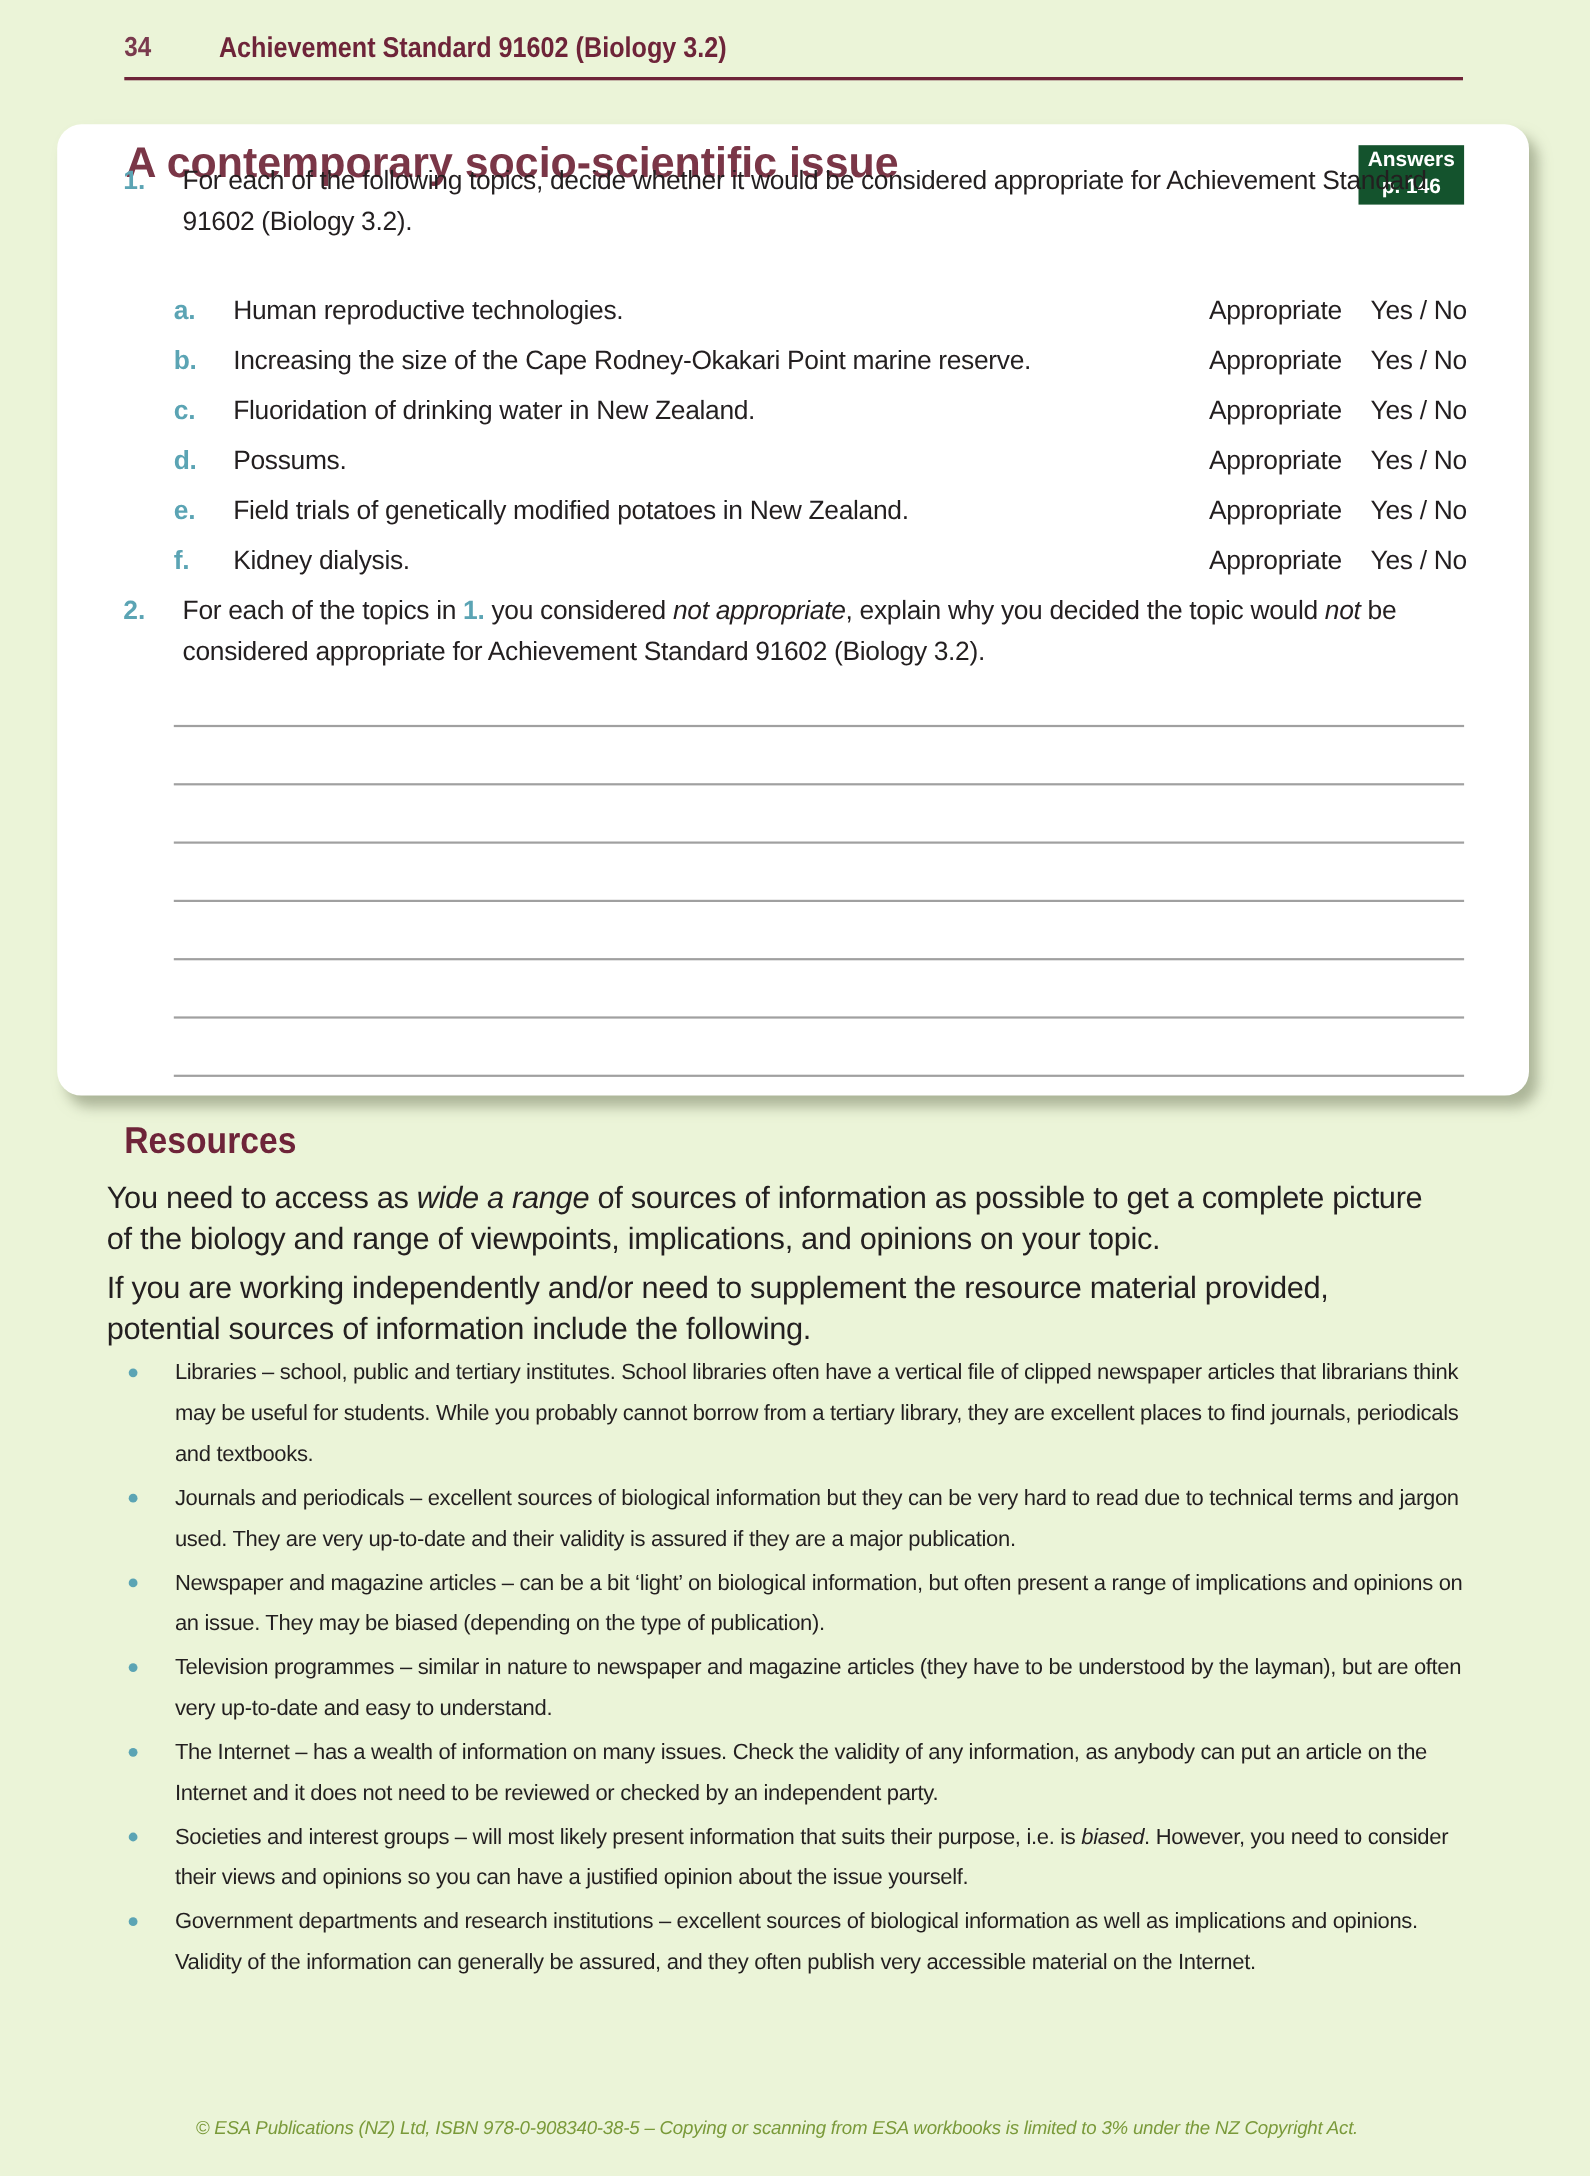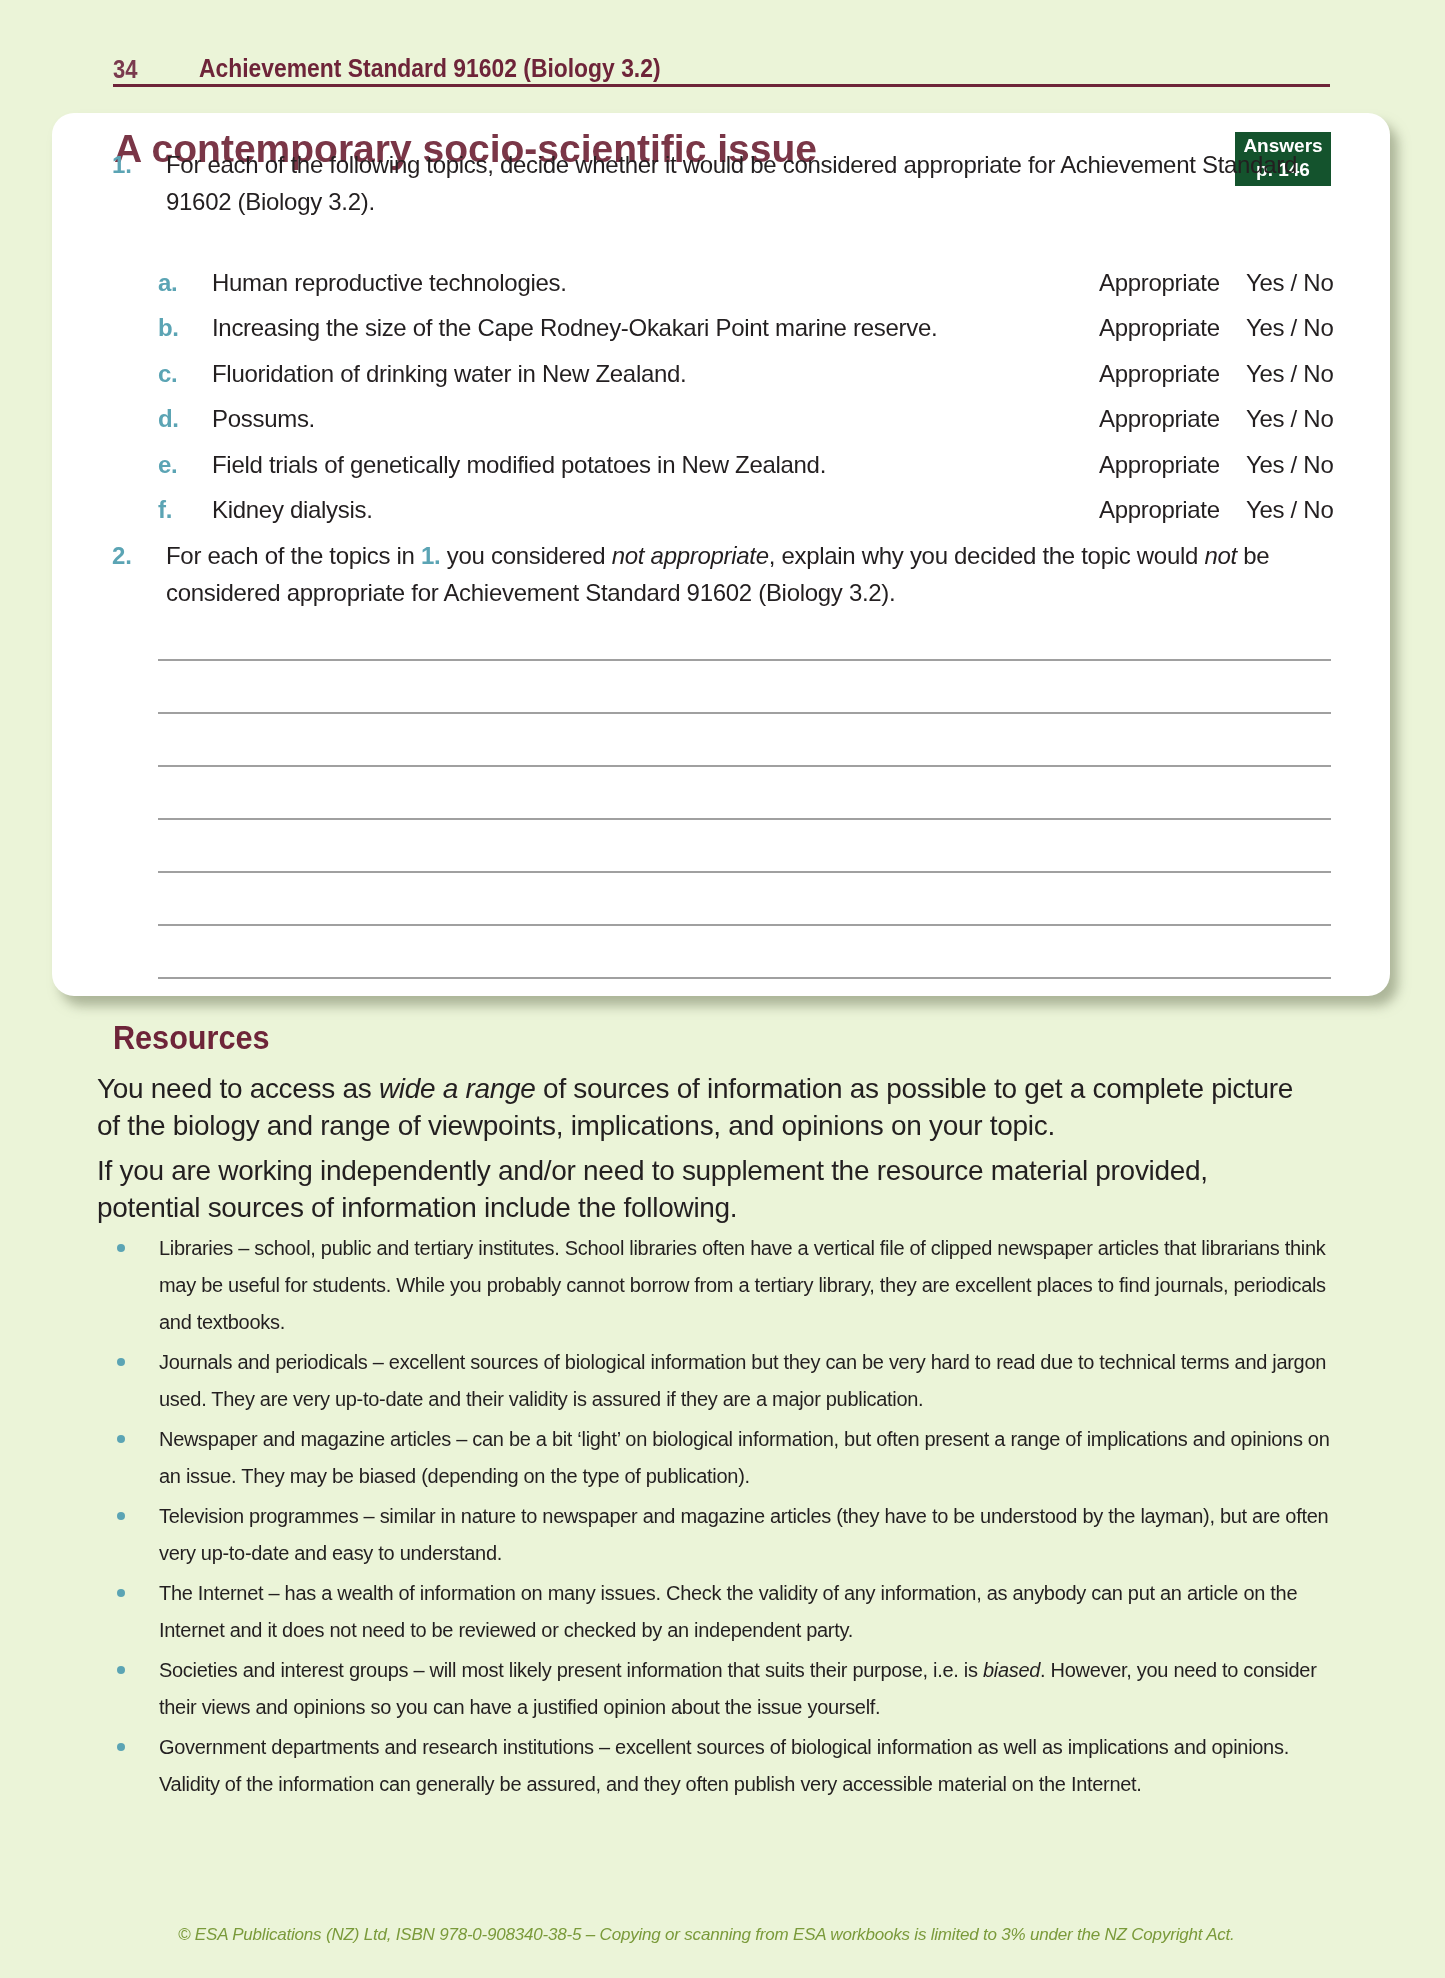--- a/index.html
+++ b/index.html
@@ -5,23 +5,23 @@
     html, body { margin: 0; padding: 0; }
     body {
       width: 1445px; height: 1978px;
       background: #ebf4d8;
       font-family: "Liberation Sans", sans-serif;
       color: #231f20;
       position: relative;
       overflow: hidden;
     }
     .header {
-      position: absolute; left: 113px; top: 30px; width: 1217px;
+      position: absolute; left: 113px; top: 16px; width: 1217px;
       height: 54px; border-bottom: 3px solid #6e2439;
-      display: flex; align-items: flex-end;
+      display: flex; align-items: center;
     }
     .header .page-num {
       font-weight: bold; font-size: 25px; color: #7a3a4e; width: 86px;
       transform: scaleX(0.88); transform-origin: left;
     }
     .header .std-title {
       font-weight: bold; font-size: 26px; color: #6e2439;
       transform: scaleX(0.88); transform-origin: left; white-space: nowrap;
     }
     .card {

